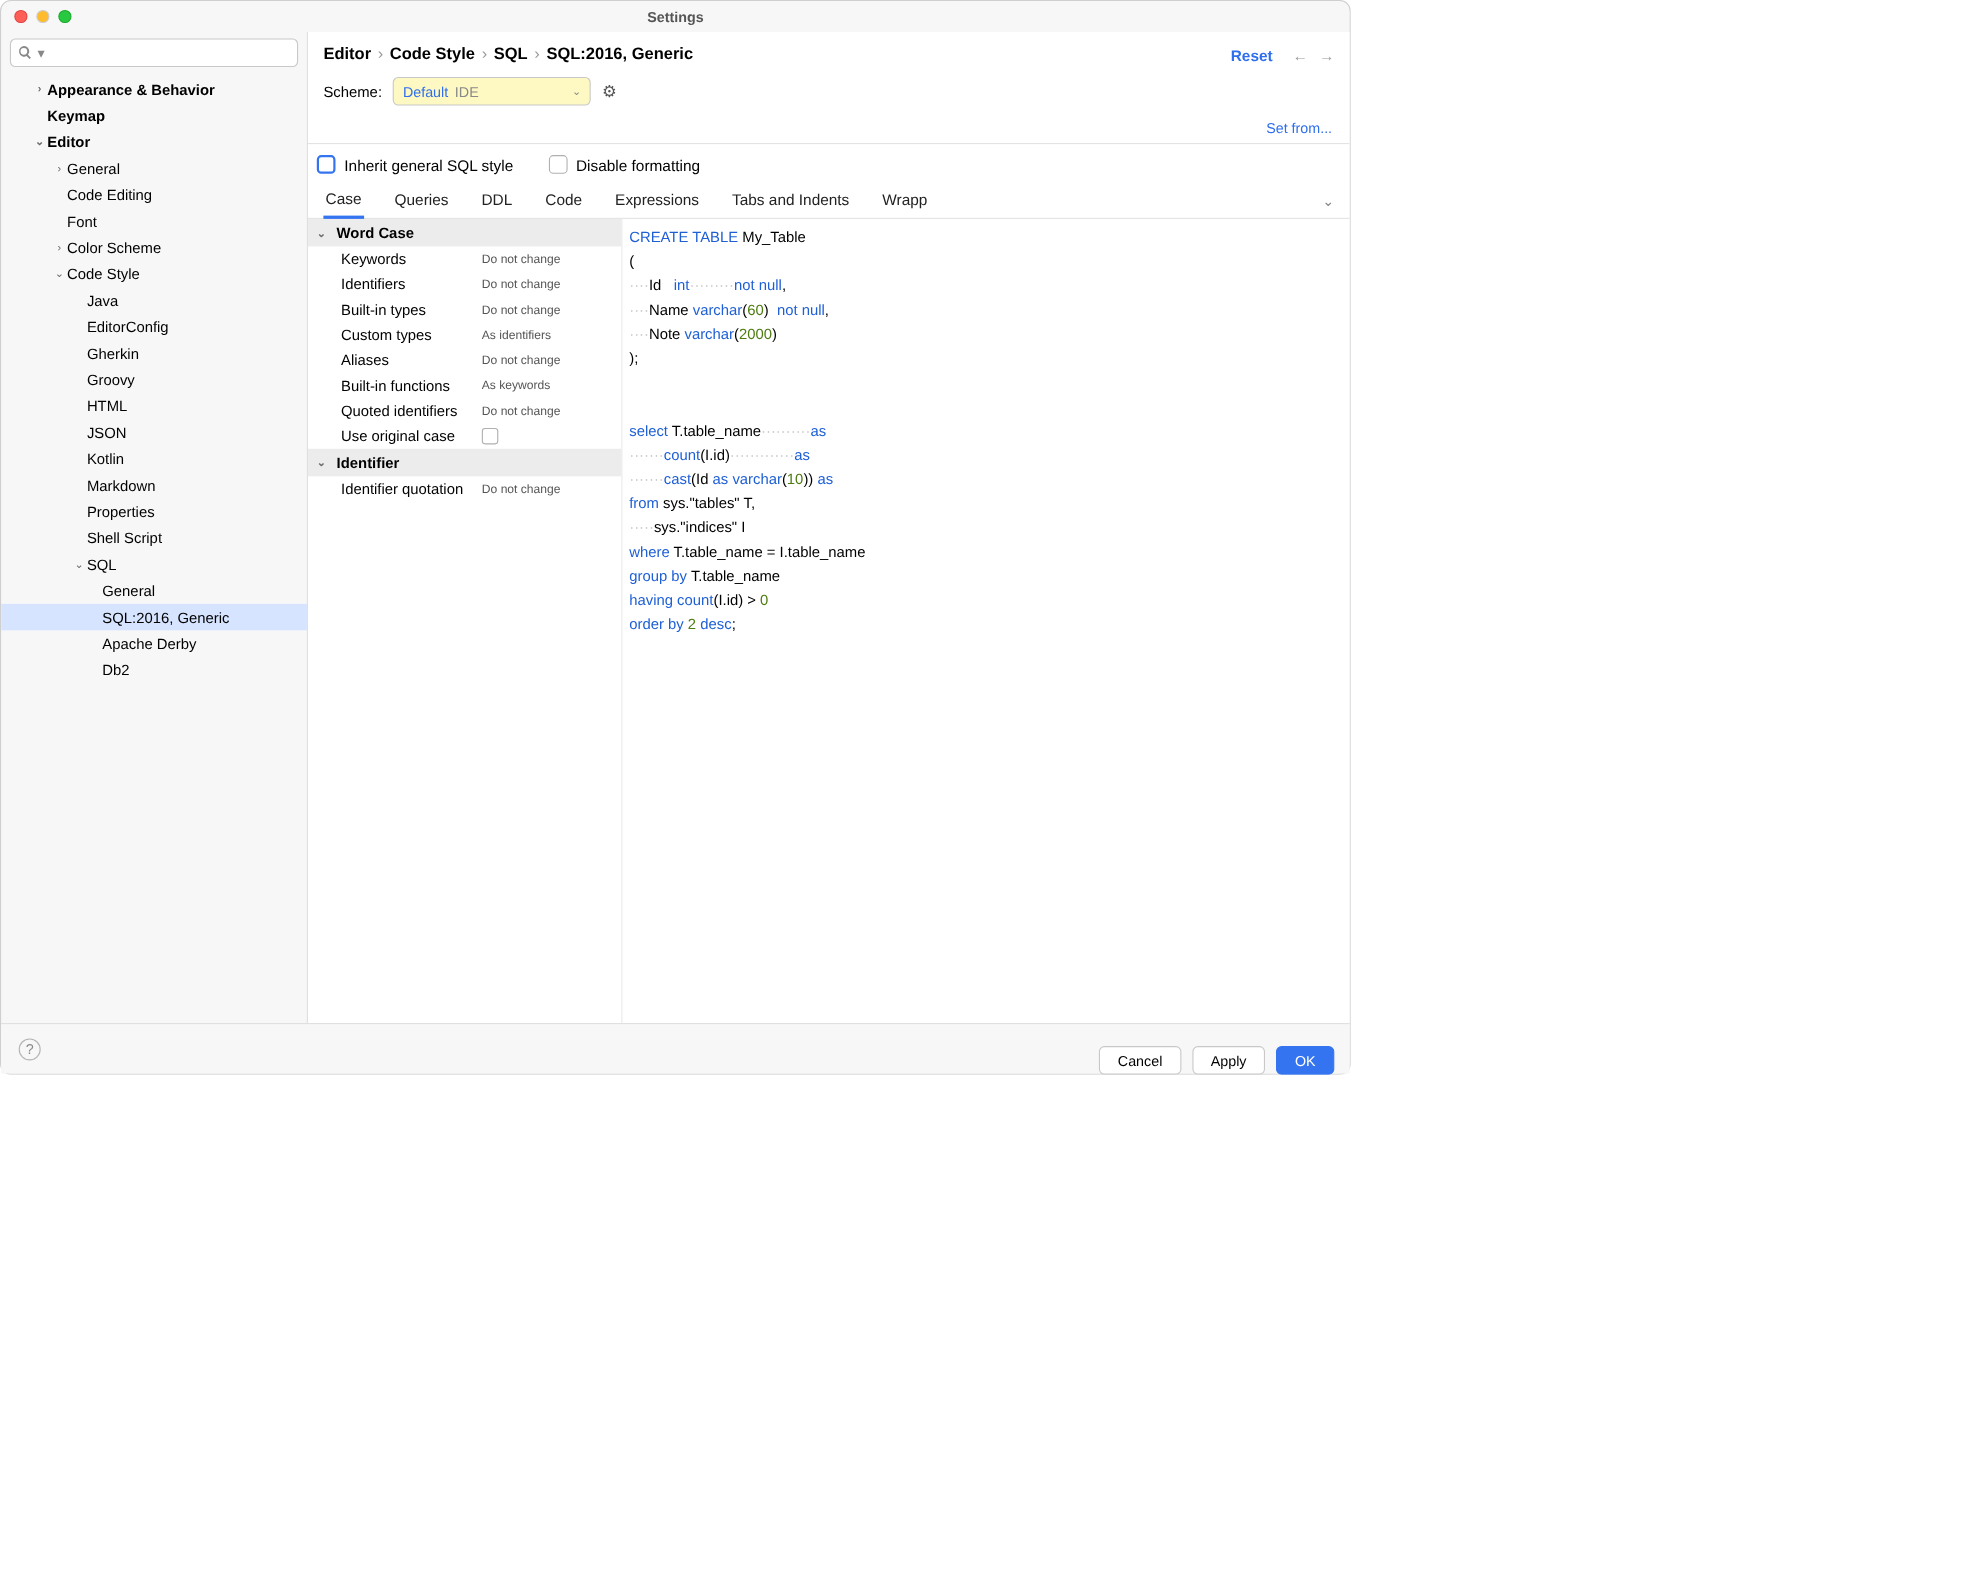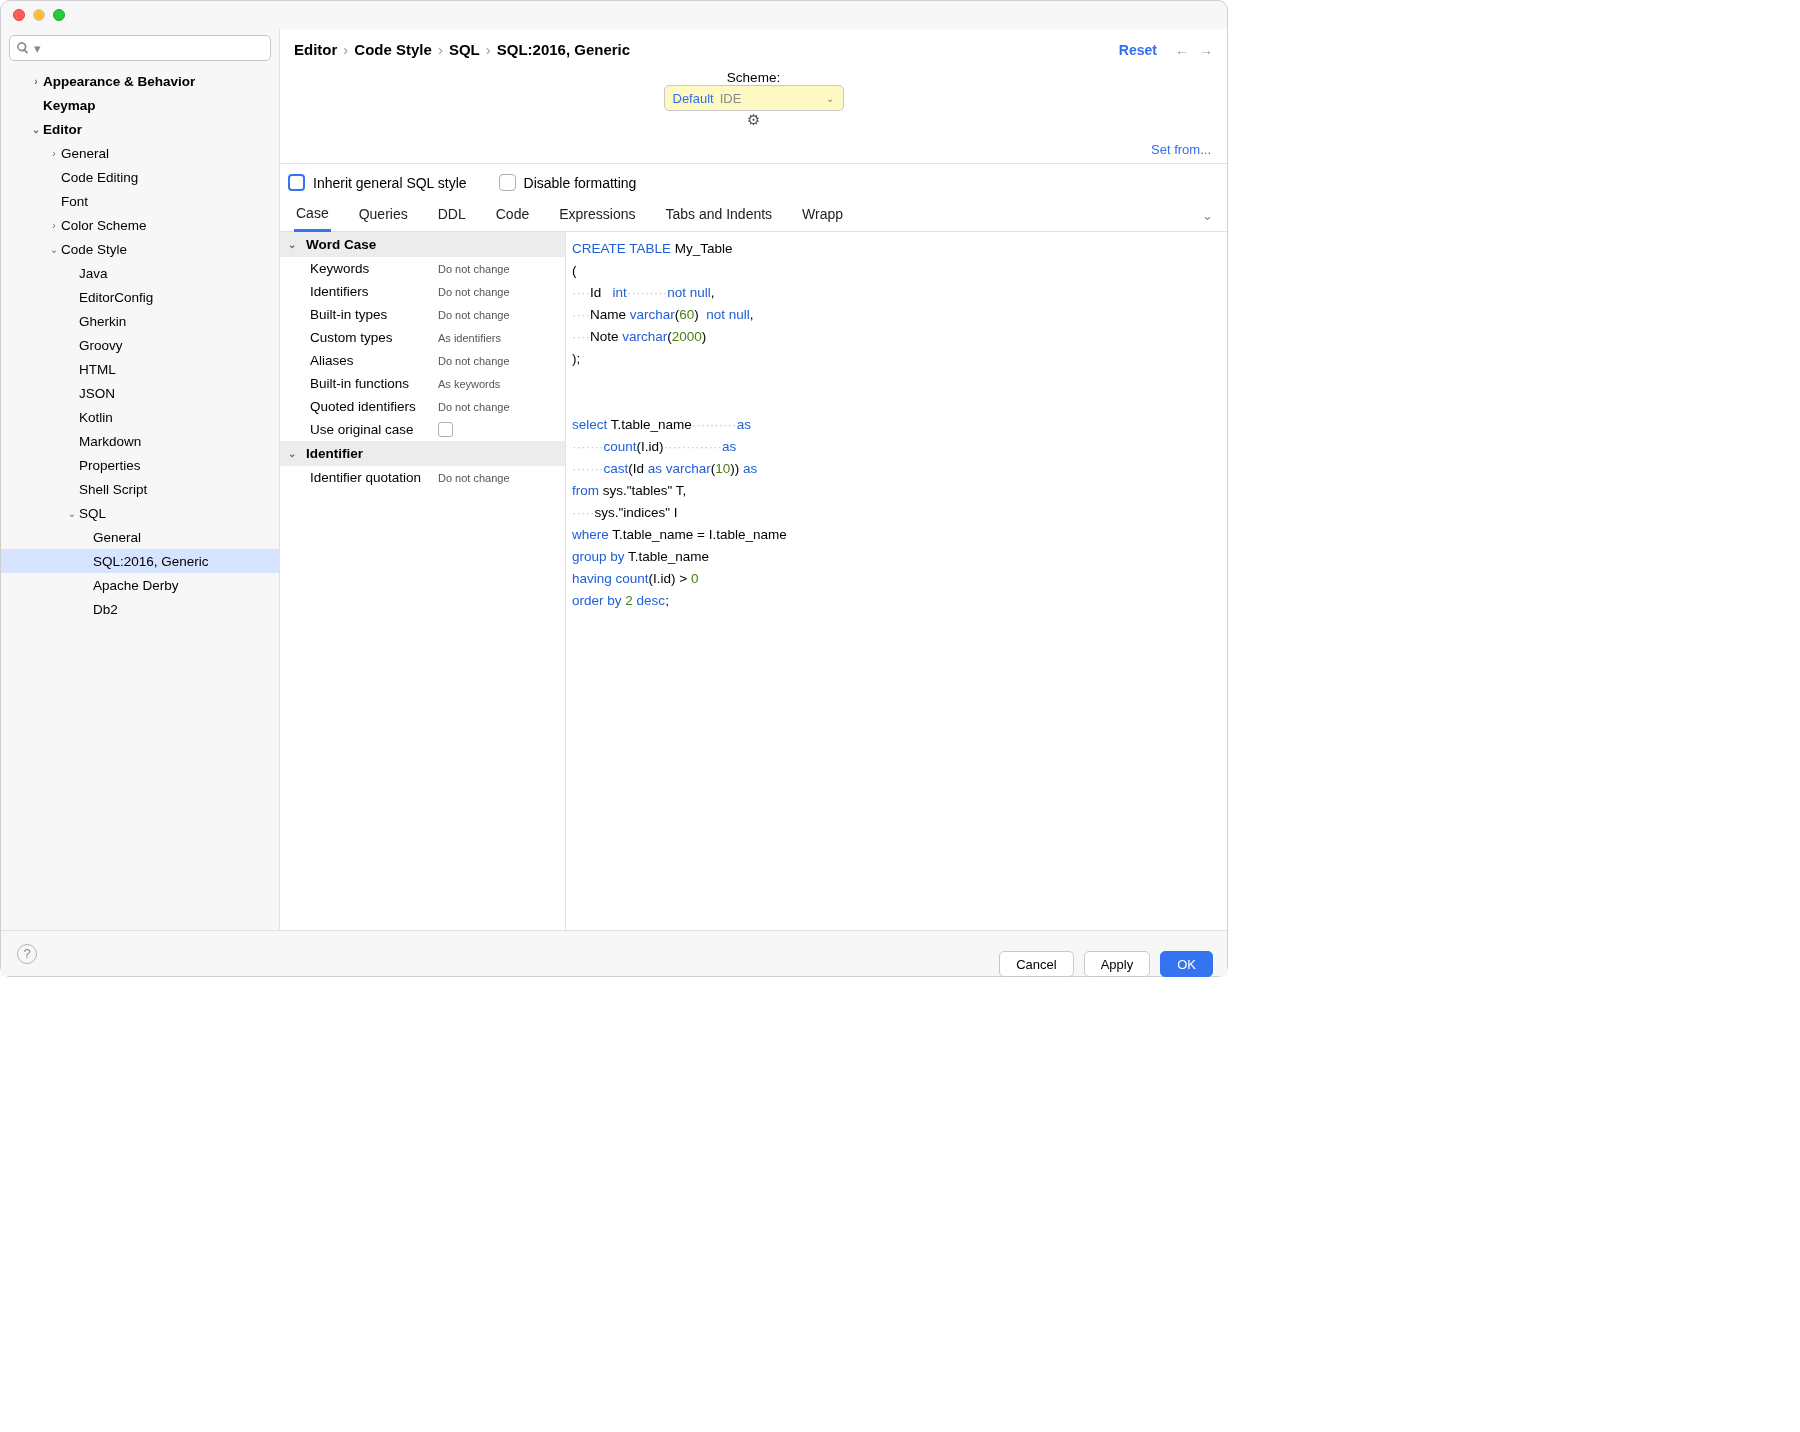--- a/index.html
+++ b/index.html
@@ -26,21 +26,21 @@
   .tree .row.indent2 { padding-left: 46px; }
   .tree .row.indent3 { padding-left: 64px; }
   .tree .row.indent4 { padding-left: 78px; }
   .main { flex: 1; display: flex; flex-direction: column; overflow: hidden; background: #fff; }
   .crumbs-row { display: flex; align-items: center; justify-content: space-between; padding: 12px 14px 6px 14px; }
   .crumbs { font-size: 15px; font-weight: 700; color: #000; display: flex; align-items: center; gap: 6px; }
   .crumbs .sep { color: #9a9a9a; font-weight: 400; }
   .reset { color: #2f6fed; font-weight: 600; font-size: 14px; }
   .nav-arrows { display: flex; gap: 10px; margin-left: 18px; color: #999; }
   .nav-arrows span { font-size: 14px; }
-  .scheme-row { display: flex; align-items: center; padding: 6px 14px 6px 14px; position: relative; flex-direction: column; }
+  .scheme-row { display: flex; align-items: center; gap: 10px; padding: 6px 14px 6px 14px; position: relative; }
   .scheme-label { font-size: 13.5px; }
   .scheme-select { width: 180px; height: 26px; border: 1px solid #c8c8c8; border-radius: 5px; background: #fef9c3; display: flex; align-items: center; padding: 0 8px; gap: 6px; font-size: 13px; }
   .scheme-select .def { color: #2f6fed; font-weight: 500; }
   .scheme-select .ide { color: #888; }
   .scheme-select .chev { margin-left: auto; color: #888; font-size: 10px; }
   .gear { font-size: 15px; color: #555; }
   .setfrom { color: #2f6fed; font-size: 13px; position: absolute; right: 16px; bottom: -22px; }
   .divider { height: 1px; background: #e3e3e3; margin-top: 28px; }
   .options-row { display: flex; align-items: center; gap: 32px; padding: 10px 14px 8px 8px; }
   .checkbox { display: flex; align-items: center; gap: 8px; font-size: 14px; }
@@ -71,20 +71,21 @@
 </head>
 <body>
 
 <div class="window">
   <div class="titlebar">
     <div class="traffic">
       <span class="tl-close"></span>
       <span class="tl-min"></span>
       <span class="tl-max"></span>
     </div>
+    <div class="title">Settings</div>
   </div>
 
   <div class="body">
     <div class="sidebar">
       <div class="search-wrap">
         <div class="search">
           <svg viewBox="0 0 16 16">
               <path d="M6.5 1a5.5 5.5 0 014.23 9.02l3.13 3.13-1.41 1.41-3.13-3.13A5.5 5.5 0 116.5 1zm0 2a3.5 3.5 0 100 7 3.5 3.5 0 000-7z"></path>
             </svg>
           <span style="color:#888;">▾</span>

